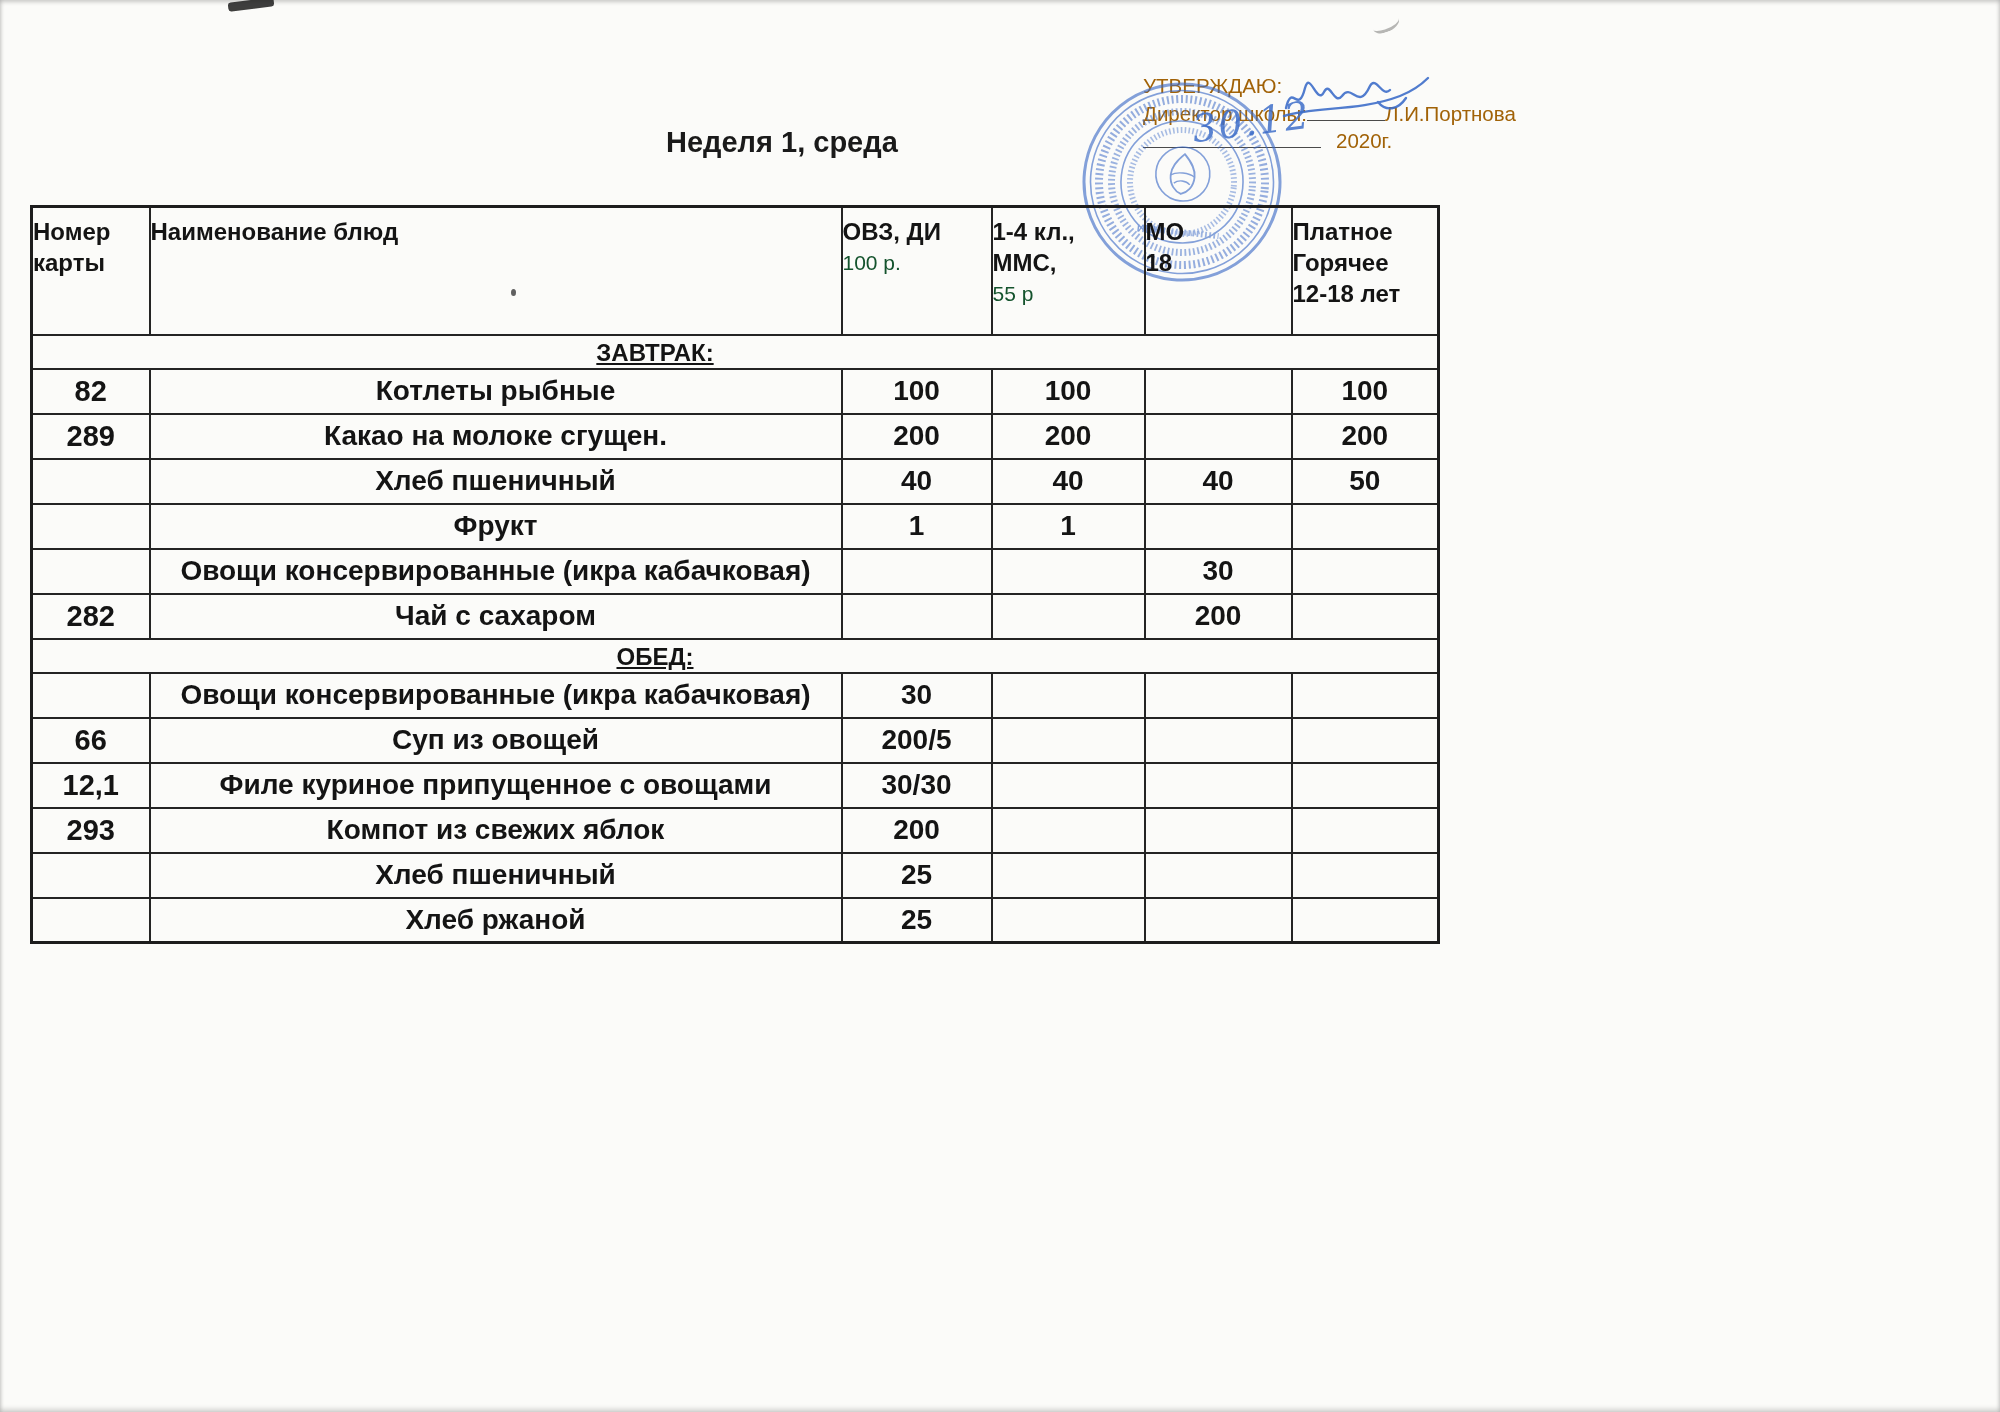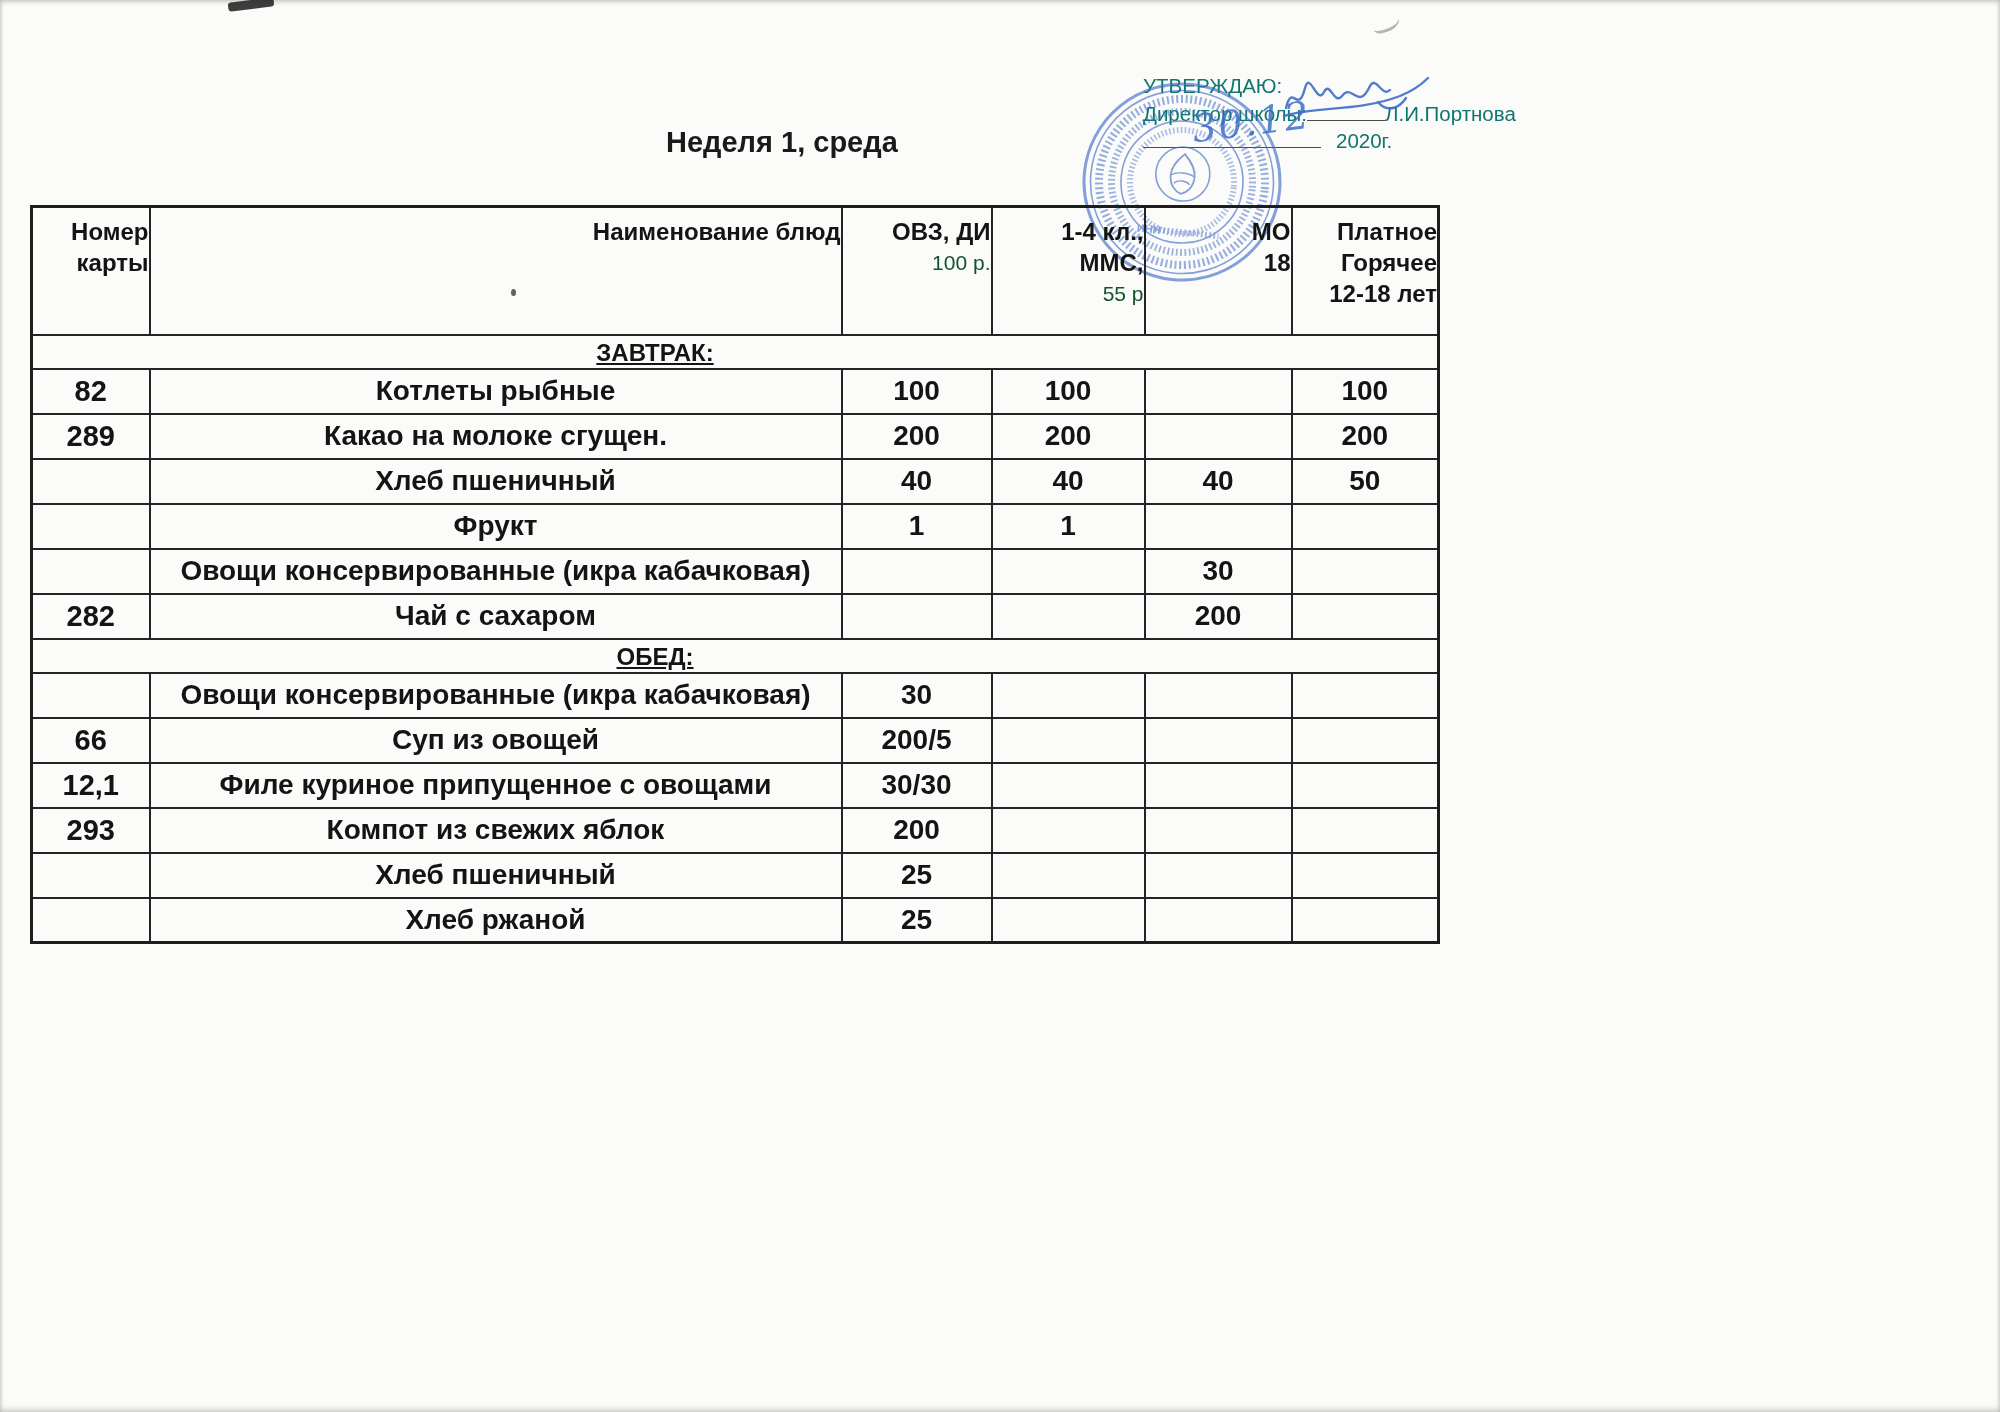--- a/index.html
+++ b/index.html
@@ -18,21 +18,21 @@
   .speck1 { position:absolute; left:228px; top:0px; width:46px; height:9px;
             background:#1c1c1c; transform:rotate(-7deg); border-radius:3px; opacity:.85; }
   .speck2 { position:absolute; left:1372px; top:16px; width:28px; height:16px;
             border-bottom:3px solid #9a9a98; border-radius:0 0 60% 40%;
             transform:rotate(-18deg); opacity:.7; }
   .speck3 { position:absolute; left:511px; top:289px; width:5px; height:7px;
             background:#3a3a3a; border-radius:50%; opacity:.8; }
 
   
   .approval { position:absolute; left:1143px; top:72px; font-size:20.5px;
-              color:#0f766e; line-height:27.5px; white-space:nowrap; }
+              color:#a16207; line-height:27.5px; white-space:nowrap; }
   .u-line { display:inline-block; border-bottom:1.6px solid #4a4a4a; height:17px;
             vertical-align:baseline; }
   .u-line.w1 { width:78px; }
   .u-line.w2 { width:178px; }
   .year-label { margin-left:15px; }
 
   .hand-date { position:absolute; left:1192px; top:100px;
                font-family:"DejaVu Serif", serif; font-style:italic;
                font-size:38px; color:#3f6fca; opacity:.85;
                transform:rotate(-7deg); letter-spacing:2px; }
@@ -49,21 +49,21 @@
 
   
   .menu-table { position:absolute; left:30px; top:205px; width:1407px;
                 border-collapse:collapse; table-layout:fixed;
                 color:#141414; }
   .menu-table th, .menu-table td { border:2.4px solid #242424; }
   .menu-table { border:3px solid #1d1d1d; }
 
   .menu-table th { vertical-align:top; padding-top:8px;
                    font-size:24px; font-weight:bold; line-height:31px;
-                   text-align:right; height:128px; }
+                   text-align:left; height:128px; }
   .menu-table th .sub { color:#14532d; font-weight:normal; font-size:21px; }
 
   .menu-table td { height:45px; text-align:center; vertical-align:middle;
                    font-weight:bold; font-size:28px;
                    white-space:nowrap; overflow:hidden; }
   .menu-table td.card-cell { font-size:29px; }
   .menu-table tr.section-row td { height:33px; }
   .section-label { display:inline-block; font-weight:bold; font-size:24px;
                    text-decoration:underline; position:relative; right:80px; }
 </style>

